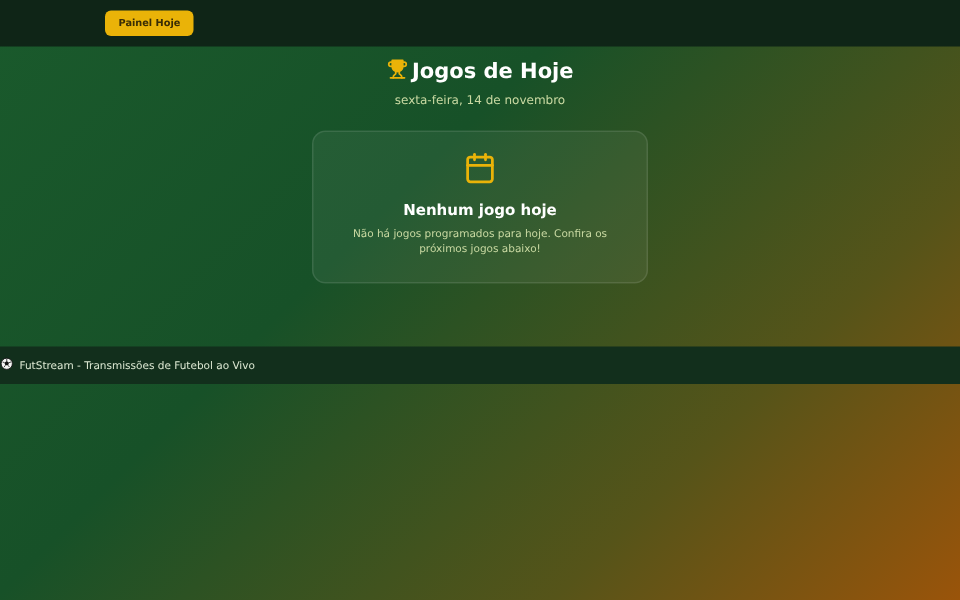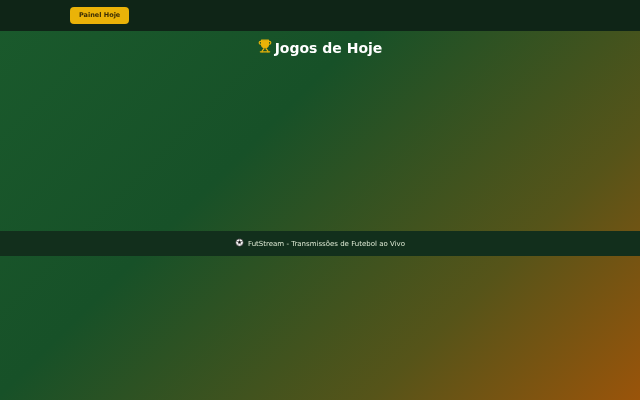--- a/index.html
+++ b/index.html
@@ -93,21 +93,20 @@
     line-height: 1.4;
     color: var(--text-muted, #c9d9a2);
   }
 
   
   .site-footer {
     height: 25px;
     background: var(--footer-bg, #122f1c);
     display: flex;
     align-items: center;
-    justify-content: center;
     gap: 4px;
     color: #dce8d2;
     font-size: 7px;
   }
 
   .icon { display: inline-block; flex: none; }
 </style>
 </head>
 <body style="--header-bg: #0f2517; --footer-bg: #122f1c; --accent-gold: #eab308; --button-text: #3a2d05; --text-muted: #c9d9a2; --gradient-green: #1a5a2c; --gradient-orange: #9a540a;">
 
@@ -124,21 +123,34 @@
         <path d="M6 9H4.5a2.5 2.5 0 0 1 0-5H6"></path>
         <path d="M18 9h1.5a2.5 2.5 0 0 0 0-5H18"></path>
         <path d="M4 22h16"></path>
         <path d="M10 14.66V17c0 .55-.47.98-.97 1.21C7.85 18.75 7 20.24 7 22"></path>
         <path d="M14 14.66V17c0 .55.47.98.97 1.21C16.15 18.75 17 20.24 17 22"></path>
         <path d="M18 2H6v7a6 6 0 0 0 12 0V2Z" fill="#eab308"></path>
       </svg>
     </span>
     <span>Jogos de Hoje</span>
   </h1>
+  <p class="date-subtitle">sexta-feira, 14 de novembro</p>
 
+  <section class="empty-card">
+    <span class="icon">
+      <svg width="22" height="22" viewBox="0 0 24 24" fill="none" stroke="#eab308" stroke-width="2" stroke-linecap="round" stroke-linejoin="round">
+        <rect x="3" y="4" width="18" height="18" rx="2"></rect>
+        <path d="M8 2v4"></path>
+        <path d="M16 2v4"></path>
+        <path d="M3 10h18"></path>
+      </svg>
+    </span>
+    <h2 class="card-title">Nenhum jogo hoje</h2>
+    <p class="card-message">Não há jogos programados para hoje. Confira os próximos jogos abaixo!</p>
+  </section>
 </main>
 
 <footer class="site-footer">
   <span class="icon">
     <svg width="9" height="9" viewBox="0 0 24 24">
       <circle cx="12" cy="12" r="10" fill="#f5f5f4" stroke="#141414" stroke-width="1.6"></circle>
       <path fill="#141414" d="M12 7.2l4 2.9-1.53 4.7H9.53L8 10.1z"></path>
       <g stroke="#141414" stroke-width="1.4" fill="none">
         <path d="M12 7.2V3.2M16 10.1l3.6-1.3M14.5 14.8l2.2 3.2M9.5 14.8l-2.2 3.2M8 10.1L4.4 8.8"></path>
       </g>

